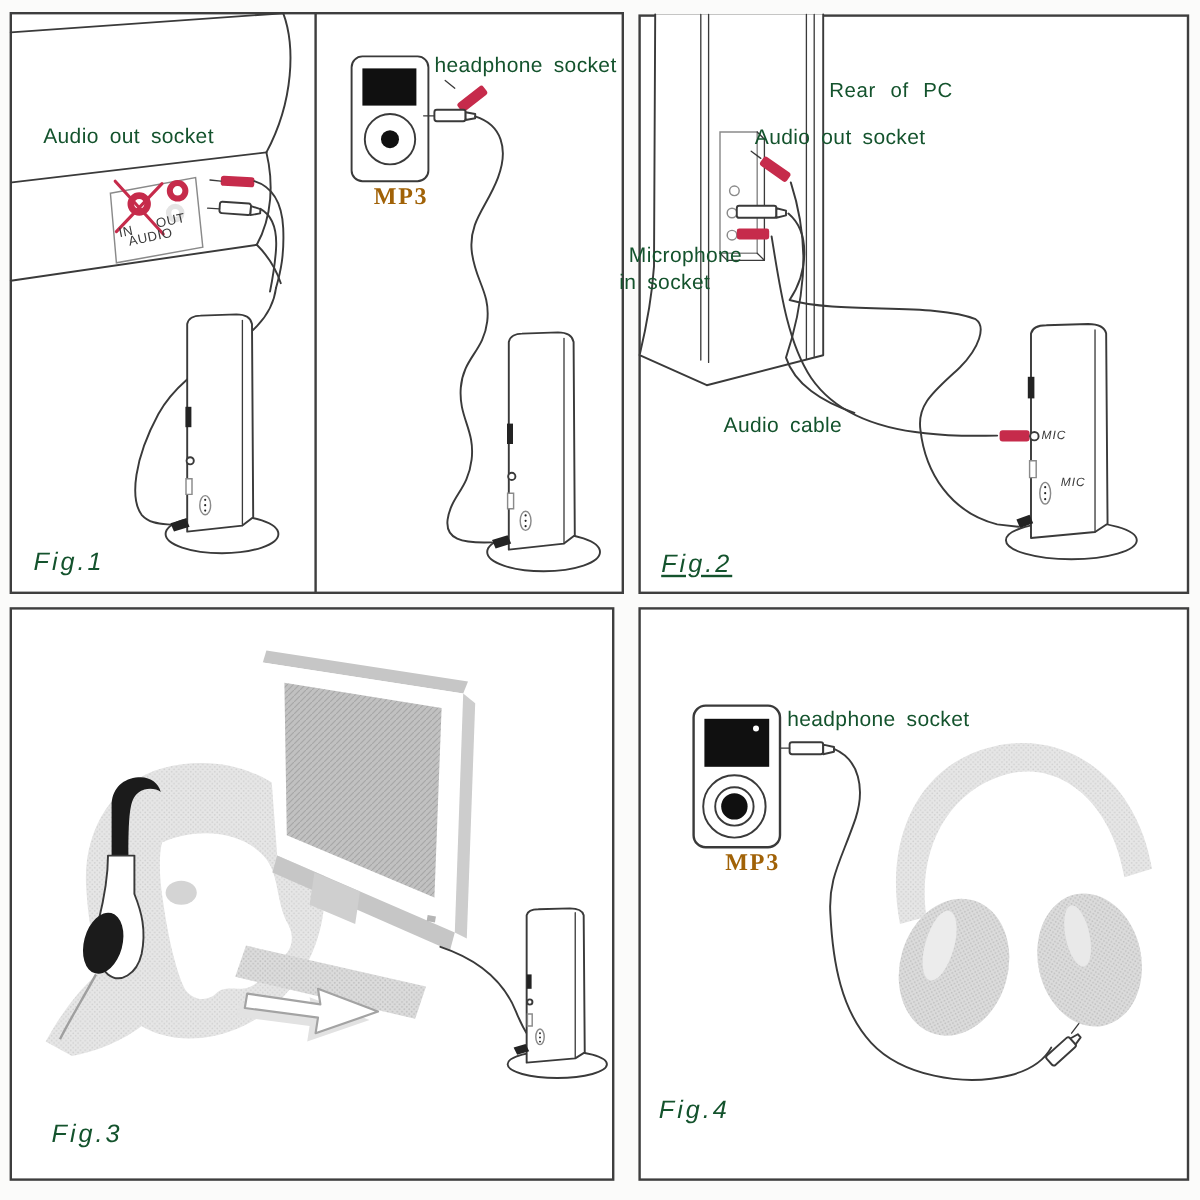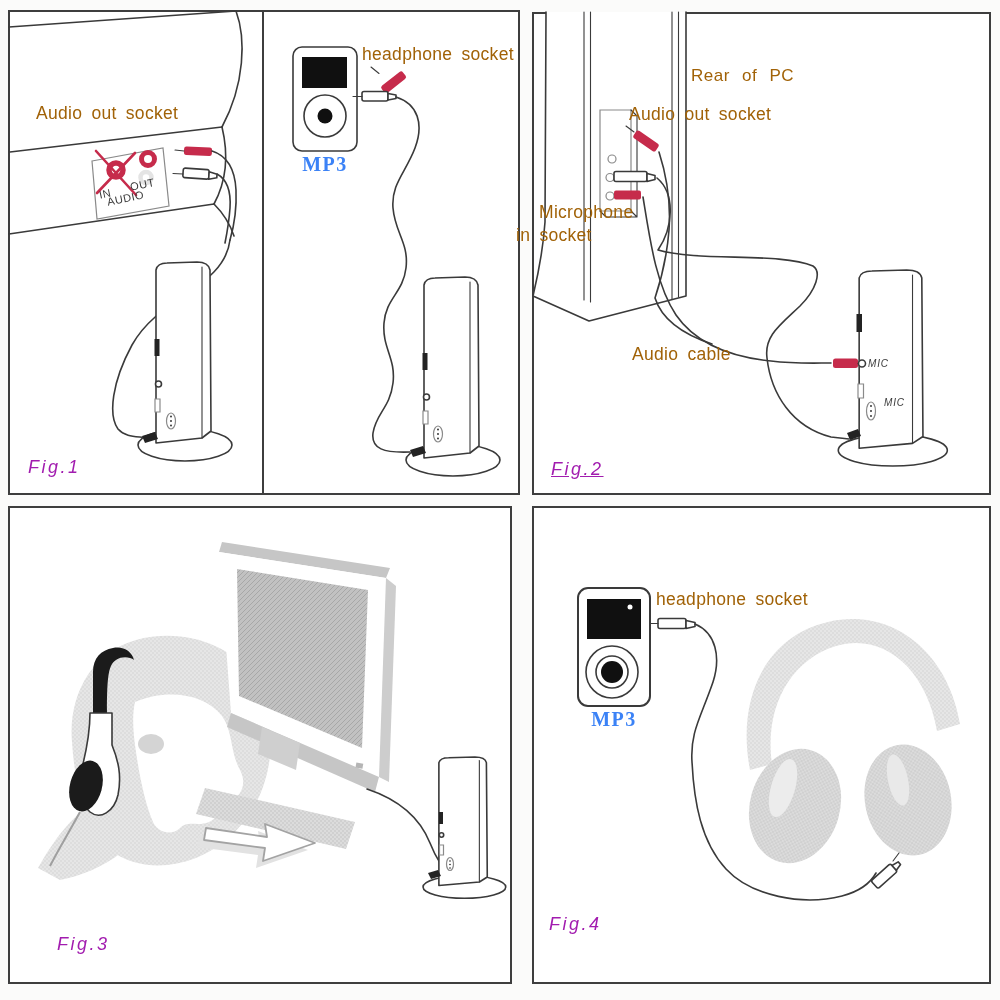--- a/index.html
+++ b/index.html
@@ -5,29 +5,29 @@
   html,body { margin:0; padding:0; }
   #page {
     position:relative; width:1000px; height:1000px;
     background:#fbfbfa; overflow:hidden;
     font-family:"Liberation Sans", sans-serif;
   }
   .panel { position:absolute; background:#ffffff; border:2px solid #3e3e3e; box-sizing:border-box; z-index:1; }
   .divider { position:absolute; width:0; border-left:2px solid #3e3e3e; z-index:1; }
   svg.art { position:absolute; left:0; top:0; z-index:2; }
   .lbl {
-    position:absolute; z-index:3; color:#a16207;
+    position:absolute; z-index:3; color:#14532d;
     font-size:17.5px; letter-spacing:0.3px; word-spacing:4px; white-space:nowrap;
     transform-origin:left top;
   }
-  .cap { font-style:italic; font-size:18px; letter-spacing:2.5px; color:#a21caf; }
+  .cap { font-style:italic; font-size:21px; letter-spacing:2.5px; color:#14532d; }
   .title2 { font-size:17px; word-spacing:7px; letter-spacing:0.5px; }
   .tiny { font-size:11px; letter-spacing:0.5px; color:#3a3a3a; }
   .mic { font-size:10px; letter-spacing:0.8px; color:#3a3a3a;font-style:italic; }
-  .mp3 { font-family:"Liberation Serif", serif; font-weight:bold; font-size:20px; letter-spacing:1.5px; color:#3b82f6; text-align:center; }
+  .mp3 { font-family:"Liberation Serif", serif; font-weight:bold; font-size:20px; letter-spacing:1.5px; color:#a16207; text-align:right; }
   
   .ln { fill:none; stroke:var(--line,#3a3a3a); stroke-width:1.6; stroke-linecap:round; stroke-linejoin:round; vector-effect:non-scaling-stroke; }
   .thin { stroke-width:1.1; }
   .fw { fill:#ffffff; stroke:var(--line,#3a3a3a); stroke-width:1.6; stroke-linejoin:round; vector-effect:non-scaling-stroke; }
   .fwt { fill:#ffffff; stroke:#8a8a8a; stroke-width:1.2; vector-effect:non-scaling-stroke; }
   .redp { fill:var(--plug-red,#c62b4b); }
   .redln { fill:none; stroke:var(--plug-red,#c62b4b); stroke-linecap:round; }
   .dark { fill:#232323; }
 </style>
 </head>
@@ -240,26 +240,26 @@
   <div class="lbl tiny" style="left:98px; top:189px; transform:rotate(-12deg);">IN</div>
   <div class="lbl tiny" style="left:129px; top:181px; transform:rotate(-12deg);">OUT</div>
   <div class="lbl tiny" style="left:106px; top:196px; transform:rotate(-12deg);">AUDIO</div>
   <div class="lbl cap" style="left:28px; top:457px;">Fig.1</div>
 
   <div class="lbl" style="left:362px; top:44px;">headphone socket</div>
   <div class="lbl mp3" style="left:293px; top:153px; width:64px;">MP3</div>
 
   <div class="lbl title2" style="left:691px; top:66px;">Rear of PC</div>
   <div class="lbl" style="left:629px; top:104px;">Audio out socket</div>
-  <div class="lbl" style="left:539px; top:202px;">Microphone</div>
+  <div class="lbl" style="left:524px; top:202px;">Microphone</div>
   <div class="lbl" style="left:516px; top:225px;">in socket</div>
-  <div class="lbl" style="left:632px; top:344px;text-align:right;">Audio cable</div>
+  <div class="lbl" style="left:603px; top:344px;text-align:right;">Audio cable</div>
   <div class="lbl mic" style="left:868px; top:358px;">MIC</div>
   <div class="lbl mic" style="left:884px; top:397px;">MIC</div>
   <div class="lbl cap" style="left:551px; top:459px;text-decoration:underline;">Fig.2</div>
 
-  <div class="lbl cap" style="left:57px; top:934px;">Fig.3</div>
+  <div class="lbl cap" style="left:43px; top:934px;">Fig.3</div>
 
   <div class="lbl" style="left:656px; top:589px;">headphone socket</div>
   <div class="lbl mp3" style="left:578px; top:708px; width:72px;">MP3</div>
   <div class="lbl cap" style="left:549px; top:914px;">Fig.4</div>
 
 </div>
 
 </body></html>

